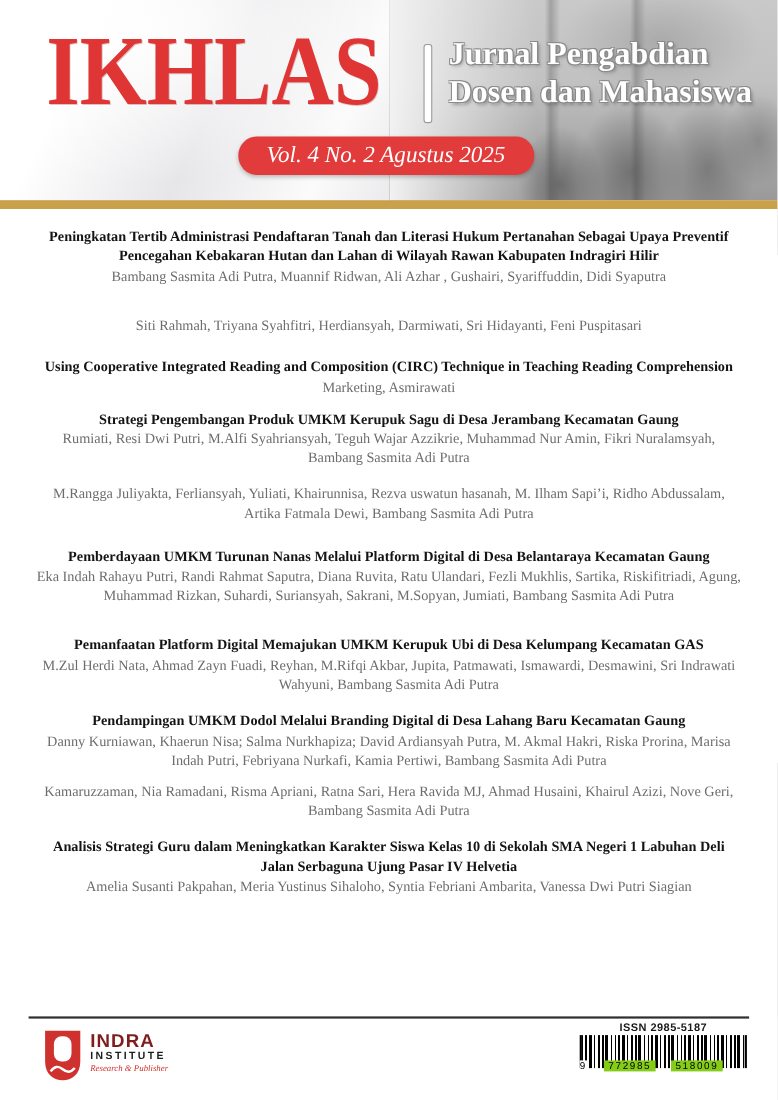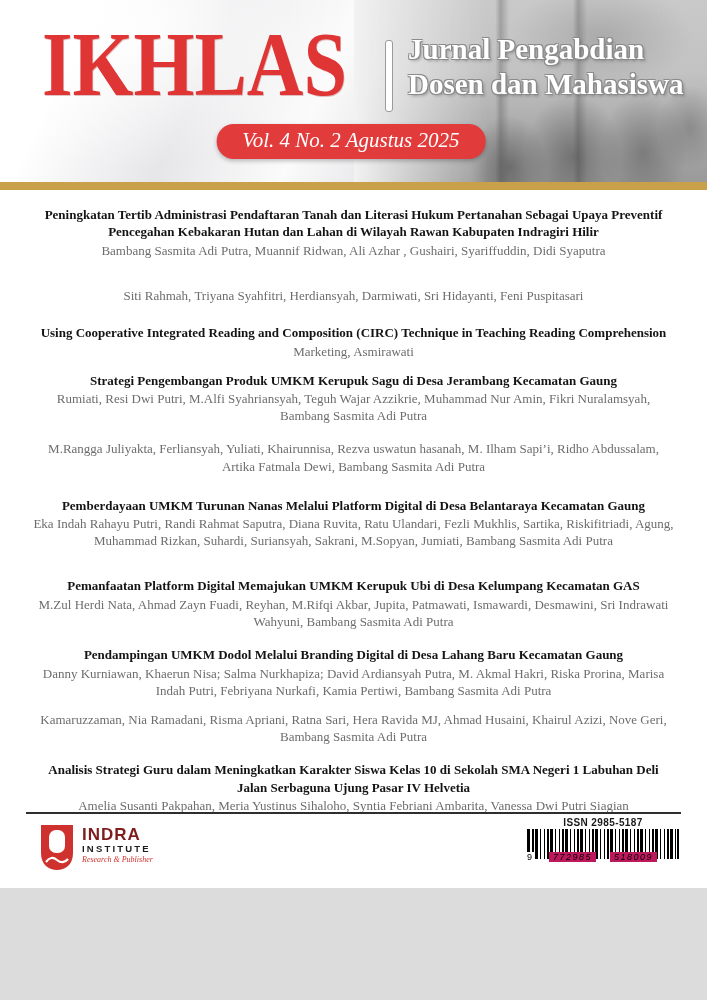--- a/index.html
+++ b/index.html
@@ -1,18 +1,18 @@
 <!DOCTYPE html>
 <html><head>
 <meta charset="utf-8">
 <style>
   * { margin:0; padding:0; box-sizing:border-box; }
   html,body { background:#dcdcdc; }
   .page {
-    position:relative; width:707px; height:888px; margin:0 auto;
+    position:relative; width:707px; height:1000px; margin:0 auto;
     background:#ffffff; overflow:hidden;
     font-family:"Liberation Serif", serif;
   }
 
   
   .header { position:relative; width:100%; height:190px; }
   .silk {
     position:absolute; inset:0 0 8px 0;
     background:
       radial-gradient(380px 200px at 18% 15%, rgba(255,255,255,.9), rgba(255,255,255,0) 70%),
@@ -88,21 +88,21 @@
   .issn { font-size:10px; font-weight:bold; letter-spacing:.4px; color:#1a1a1a; text-align:center; }
   .bars {
     height:30px; margin-top:1px;
     border-left:2px solid #000; border-right:2px solid #000;
     background:repeating-linear-gradient(90deg,
       #000 0 1px, #fff 1px 3px, #000 3px 5px, #fff 5px 6px,
       #000 6px 9px, #fff 9px 11px, #000 11px 12px, #fff 12px 15px);
   }
   .bc-digits { display:flex; align-items:flex-start; margin-top:-7px; font-size:9px; color:#000; }
   .bc-digits .d0 { background:#fff; padding:0 3px 0 0; }
-  .bc-digits .grp { background:#be185d; padding:0 4px; margin-left:14px; letter-spacing:1.5px;font-style:italic; }
+  .bc-digits .grp { background:#84cc16; padding:0 4px; margin-left:14px; letter-spacing:1.5px; }
 </style>
 </head>
 <body>
 
 <div class="page">
 
   <div class="header">
     <div class="silk"></div>
     <div class="photo"></div>
     <div class="journal-logo">IKHLAS</div>

